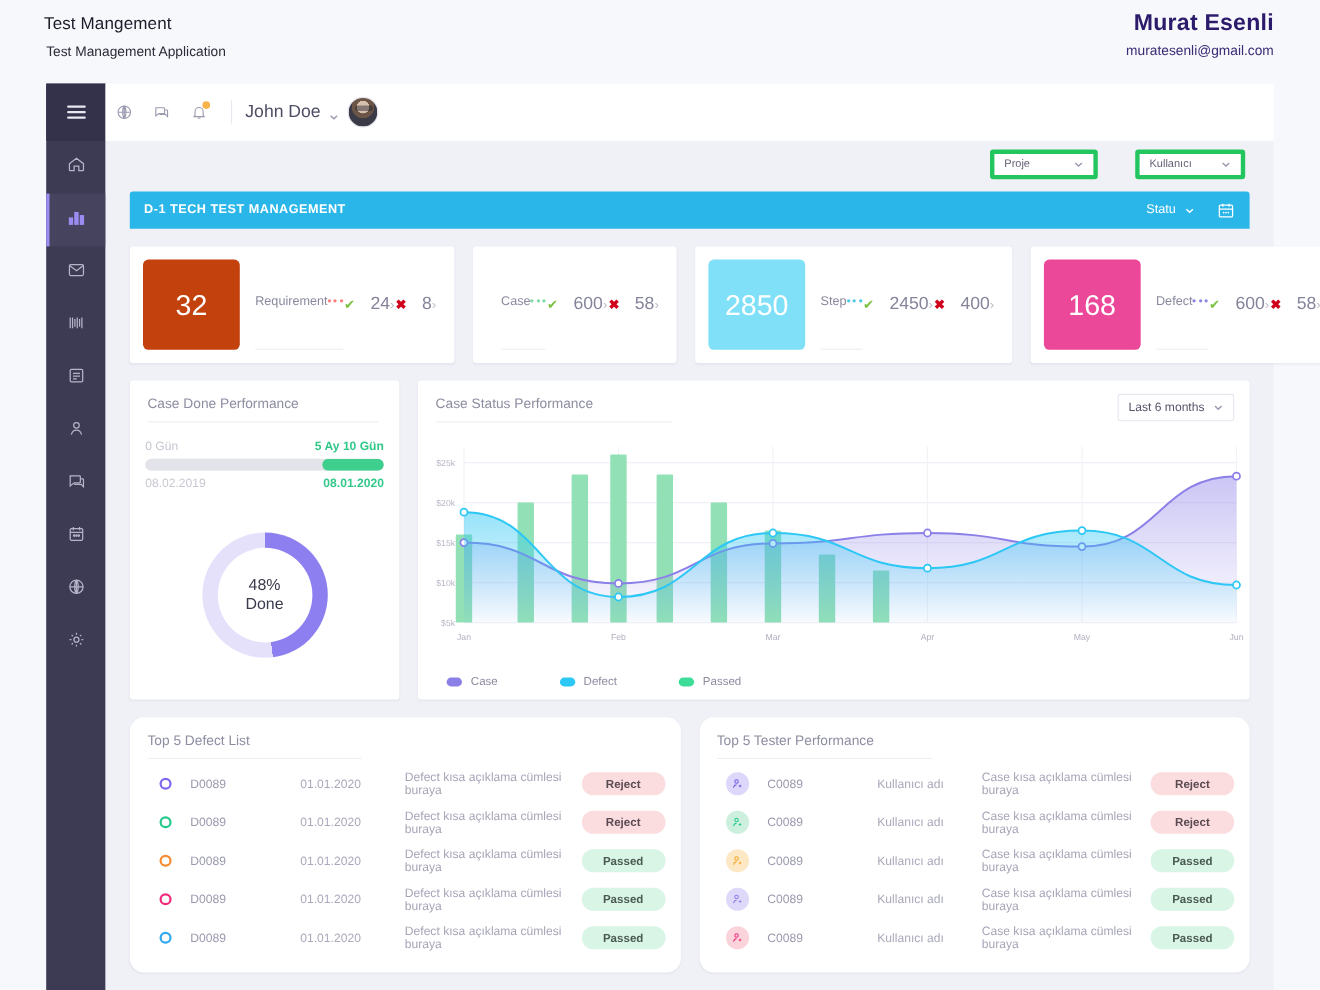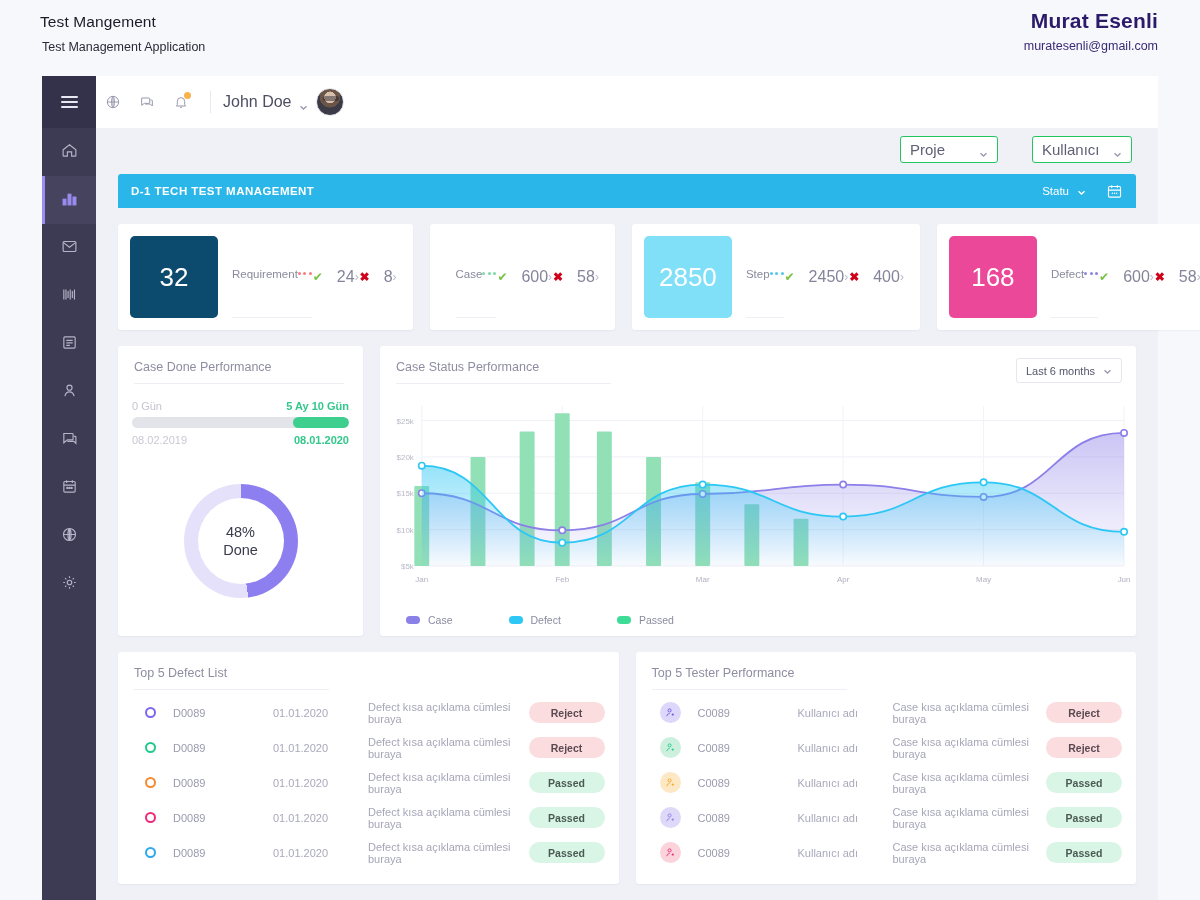--- a/index.html
+++ b/index.html
@@ -49,21 +49,21 @@
   .tb-sep { width: 1px; height: 22px; background: #e8e8f0; margin: 0 12px; }
   .tb-user { display: flex; align-items: center; gap: 7px; cursor: pointer; }
   .tb-user-name { font-size: 16px; color: #4d4d63; }
   .chev { width: 9px; height: 9px; }
   .chev svg { width: 9px; height: 9px; stroke: #9a9ab0; fill: none; stroke-width: 1.8; }
   .avatar { width: 28px; height: 28px; border-radius: 50%; margin-left: 8px; background: radial-gradient(circle at 50% 32%, #d7bfae 0 26%, #6a5546 27% 46%, #3a3b46 47% 100%); border: 1px solid #e4e4ee; position: relative; overflow: hidden; }
   .avatar::after { content: ""; position: absolute; left: 6px; top: 7px; width: 16px; height: 5px; border-radius: 3px; background: rgba(30,30,40,.45); }
 
   
   .filters { position: relative; height: 46px; }
-  .select-box { position: absolute; top: 8px; height: 27px; background: #fff; border: 1px solid #22c55e; border-radius: 3px; display: flex; align-items: center; justify-content: space-between; padding: 0 9px; font-size: 15px; color: #5f5f75; cursor: pointer; }
+  .select-box { position: absolute; top: 8px; height: 27px; background: #fff; border: 4px solid #22c55e; border-radius: 3px; display: flex; align-items: center; justify-content: space-between; padding: 0 9px; font-size: 10px; color: #5f5f75; cursor: pointer; }
   .select-box .chev { margin-left: 10px; }
   #sel-proje { right: 160px; width: 98px; }
   #sel-kullanici { right: 26px; width: 100px; }
 
   
   .content { padding: 0 22px 0 22px; }
 
   
   .projbar { height: 34px; background: #2ab6e8; border-radius: 3px 3px 0 0; display: flex; align-items: center; justify-content: space-between; padding: 0 10px 0 13px; }
   .projbar-title { color: #fff; font-size: 11.5px; font-weight: 700; letter-spacing: .45px; }
@@ -116,21 +116,21 @@
   .csp .panel-title-rule { width: 215px; }
   .range-sel { position: absolute; right: 14px; top: 12px; height: 25px; background: #fff; border: 1px solid #e6e6ef; border-radius: 3px; display: flex; align-items: center; gap: 8px; padding: 0 9px; font-size: 11px; color: #55556b; cursor: pointer; }
   .chart-area { position: absolute; left: 0; top: 52px; width: 100%; height: 200px; }
   .chart-area svg { width: 100%; height: 100%; display: block; }
   .legend { position: absolute; left: 26px; bottom: 10px; display: flex; gap: 56px; align-items: center; }
   .leg { display: flex; align-items: center; gap: 8px; font-size: 10.5px; color: #8b8ba0; cursor: pointer; }
   .leg-sw { width: 14px; height: 8px; border-radius: 5px; display: block; }
 
   
   .bottom { display: flex; gap: 17px; margin-top: 16px; }
-  .list-panel { flex: 1; height: 232px; }
+  .list-panel { flex: 1; height: 232px; border-radius: 13px; }
   .list-panel .panel-title-rule { width: 195px; }
   .list-rows { padding: 5px 14px 0 24px; }
   .lrow { display: flex; align-items: center; height: 35px; }
   .ring { width: 11px; height: 11px; border-radius: 50%; border: 2.2px solid #888; flex: none; margin-left: 3px; }
   .uava { width: 21px; height: 21px; border-radius: 50%; display: flex; align-items: center; justify-content: center; flex: none; }
   .uava svg { width: 11px; height: 11px; }
   .c-id { width: 80px; padding-left: 17px; font-size: 11px; color: #9a9aae; }
   .c-date { width: 95px; font-size: 11px; color: #a9a9bb; margin-left: 37px; }
   .c-desc { flex: 1; font-size: 11px; color: #a6a6b8; }
   .pill { width: 76px; height: 21px; border-radius: 11px; display: flex; align-items: center; justify-content: center; font-size: 10.5px; font-weight: 700; flex: none; cursor: pointer; }
@@ -291,21 +291,21 @@
                   <circle cx="12" cy="14.5" r="1.1" fill="#fff" stroke="none"></circle>
                   <circle cx="15" cy="14.5" r="1.1" fill="#fff" stroke="none"></circle>
                 </svg>
             </div>
           </div>
         </div>
 
         <div class="stats">
 
           <div class="stat-card">
-            <div class="stat-square" style="background:#0c4a6e">32</div>
+            <div class="stat-square" style="background:#c2410c">32</div>
             <div class="stat-body">
               <div class="stat-head">
                 <span class="stat-label">Requirement</span>
                 <span class="dots">
                     <i style="background:#f97c7c"></i>
                     <i style="background:#f97c7c"></i>
                     <i style="background:#f97c7c"></i>
                   </span>
               </div>
               <div class="stat-row">

